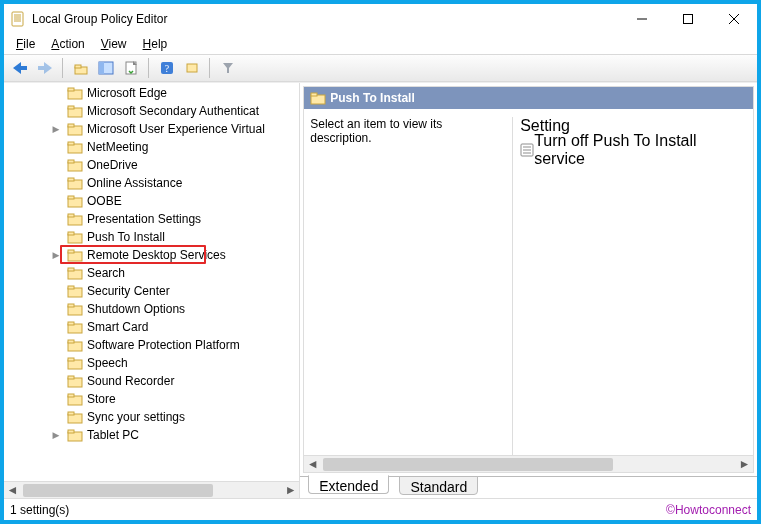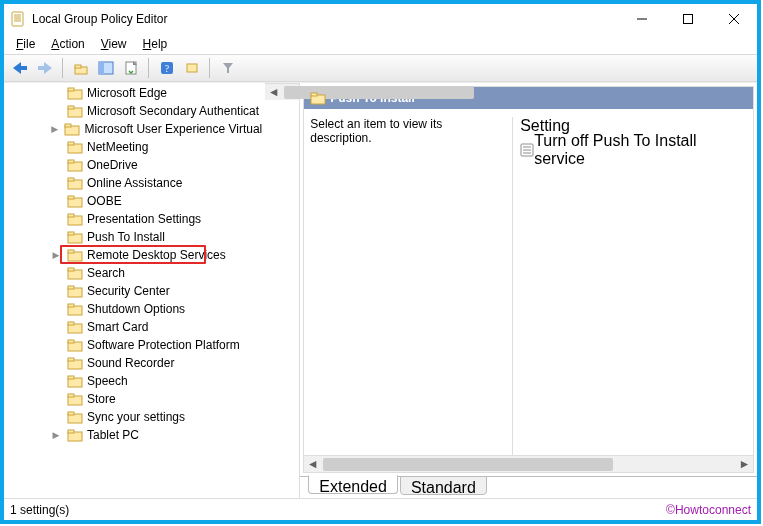--- a/index.html
+++ b/index.html
@@ -55,21 +55,21 @@
   }
   .toolbtn.disabled { opacity: .4; }
   .sep { width: 1px; height: 20px; background: #bfbfbf; margin: 0 4px; }
 
   .body {
     flex: 1 1 auto; display: flex; min-height: 0;
     border-top: 1px solid #eee;
   }
   .tree-pane {
     width: 302px;
-    display: flex; flex-direction: row;
+    display: flex; flex-direction: column;
     border-right: 1px solid #ddd;
     min-height: 0;
   }
   .tree-scroll {
     flex: 1 1 auto; overflow: hidden; margin: 3px; position: relative;
   }
   .tree-list { position: absolute; top: -2px; left: 0; right: 0; }
   .tree-row {
     display: flex; align-items: center; height: 18px;
     padding-left: 60px; white-space: nowrap;
@@ -146,21 +146,21 @@
     position: relative;
   }
   .tabstrip::before {
     content: ""; position: absolute; left: 0; right: 0; top: 0;
     height: 1px; background: #bbb;
   }
   .tab {
     height: 19px; padding: 2px 10px 0 10px;
     border: 1px solid #bbb; border-top: 1px solid #fff;
     border-radius: 0 0 4px 4px;
-    font-size: 16px; margin-right: 2px;
+    font-size: 14px; margin-right: 10px;
     position: relative; top: -1px;
     background: #fff;
   }
   .tab.inactive { background: #f0f0f0; border-top-color: #bbb; top: 0; }
 </style>
 </head>
 <body>
 
 <div class="window">
 
@@ -411,31 +411,31 @@
               <span class="fld-label">Software Protection Platform</span>
             </div>
             <div class="tree-row">
               <span class="chev spacer">▶</span>
               <span class="fld-icon">
                 <svg width="16" height="14" viewBox="0 0 16 14">
                   <rect x="1" y="4" width="14" height="9" fill="#ffe9a8" stroke="#caa53e"></rect>
                   <rect x="1" y="2" width="6" height="3" fill="#ffe9a8" stroke="#caa53e"></rect>
                 </svg>
               </span>
+              <span class="fld-label">Speech</span>
+            </div>
+            <div class="tree-row">
+              <span class="chev spacer">▶</span>
+              <span class="fld-icon">
+                <svg width="16" height="14" viewBox="0 0 16 14">
+                  <rect x="1" y="4" width="14" height="9" fill="#ffe9a8" stroke="#caa53e"></rect>
+                  <rect x="1" y="2" width="6" height="3" fill="#ffe9a8" stroke="#caa53e"></rect>
+                </svg>
+              </span>
               <span class="fld-label">Sound Recorder</span>
-            </div>
-            <div class="tree-row">
-              <span class="chev spacer">▶</span>
-              <span class="fld-icon">
-                <svg width="16" height="14" viewBox="0 0 16 14">
-                  <rect x="1" y="4" width="14" height="9" fill="#ffe9a8" stroke="#caa53e"></rect>
-                  <rect x="1" y="2" width="6" height="3" fill="#ffe9a8" stroke="#caa53e"></rect>
-                </svg>
-              </span>
-              <span class="fld-label">Speech</span>
             </div>
             <div class="tree-row">
               <span class="chev spacer">▶</span>
               <span class="fld-icon">
                 <svg width="16" height="14" viewBox="0 0 16 14">
                   <rect x="1" y="4" width="14" height="9" fill="#ffe9a8" stroke="#caa53e"></rect>
                   <rect x="1" y="2" width="6" height="3" fill="#ffe9a8" stroke="#caa53e"></rect>
                 </svg>
               </span>
               <span class="fld-label">Store</span>

